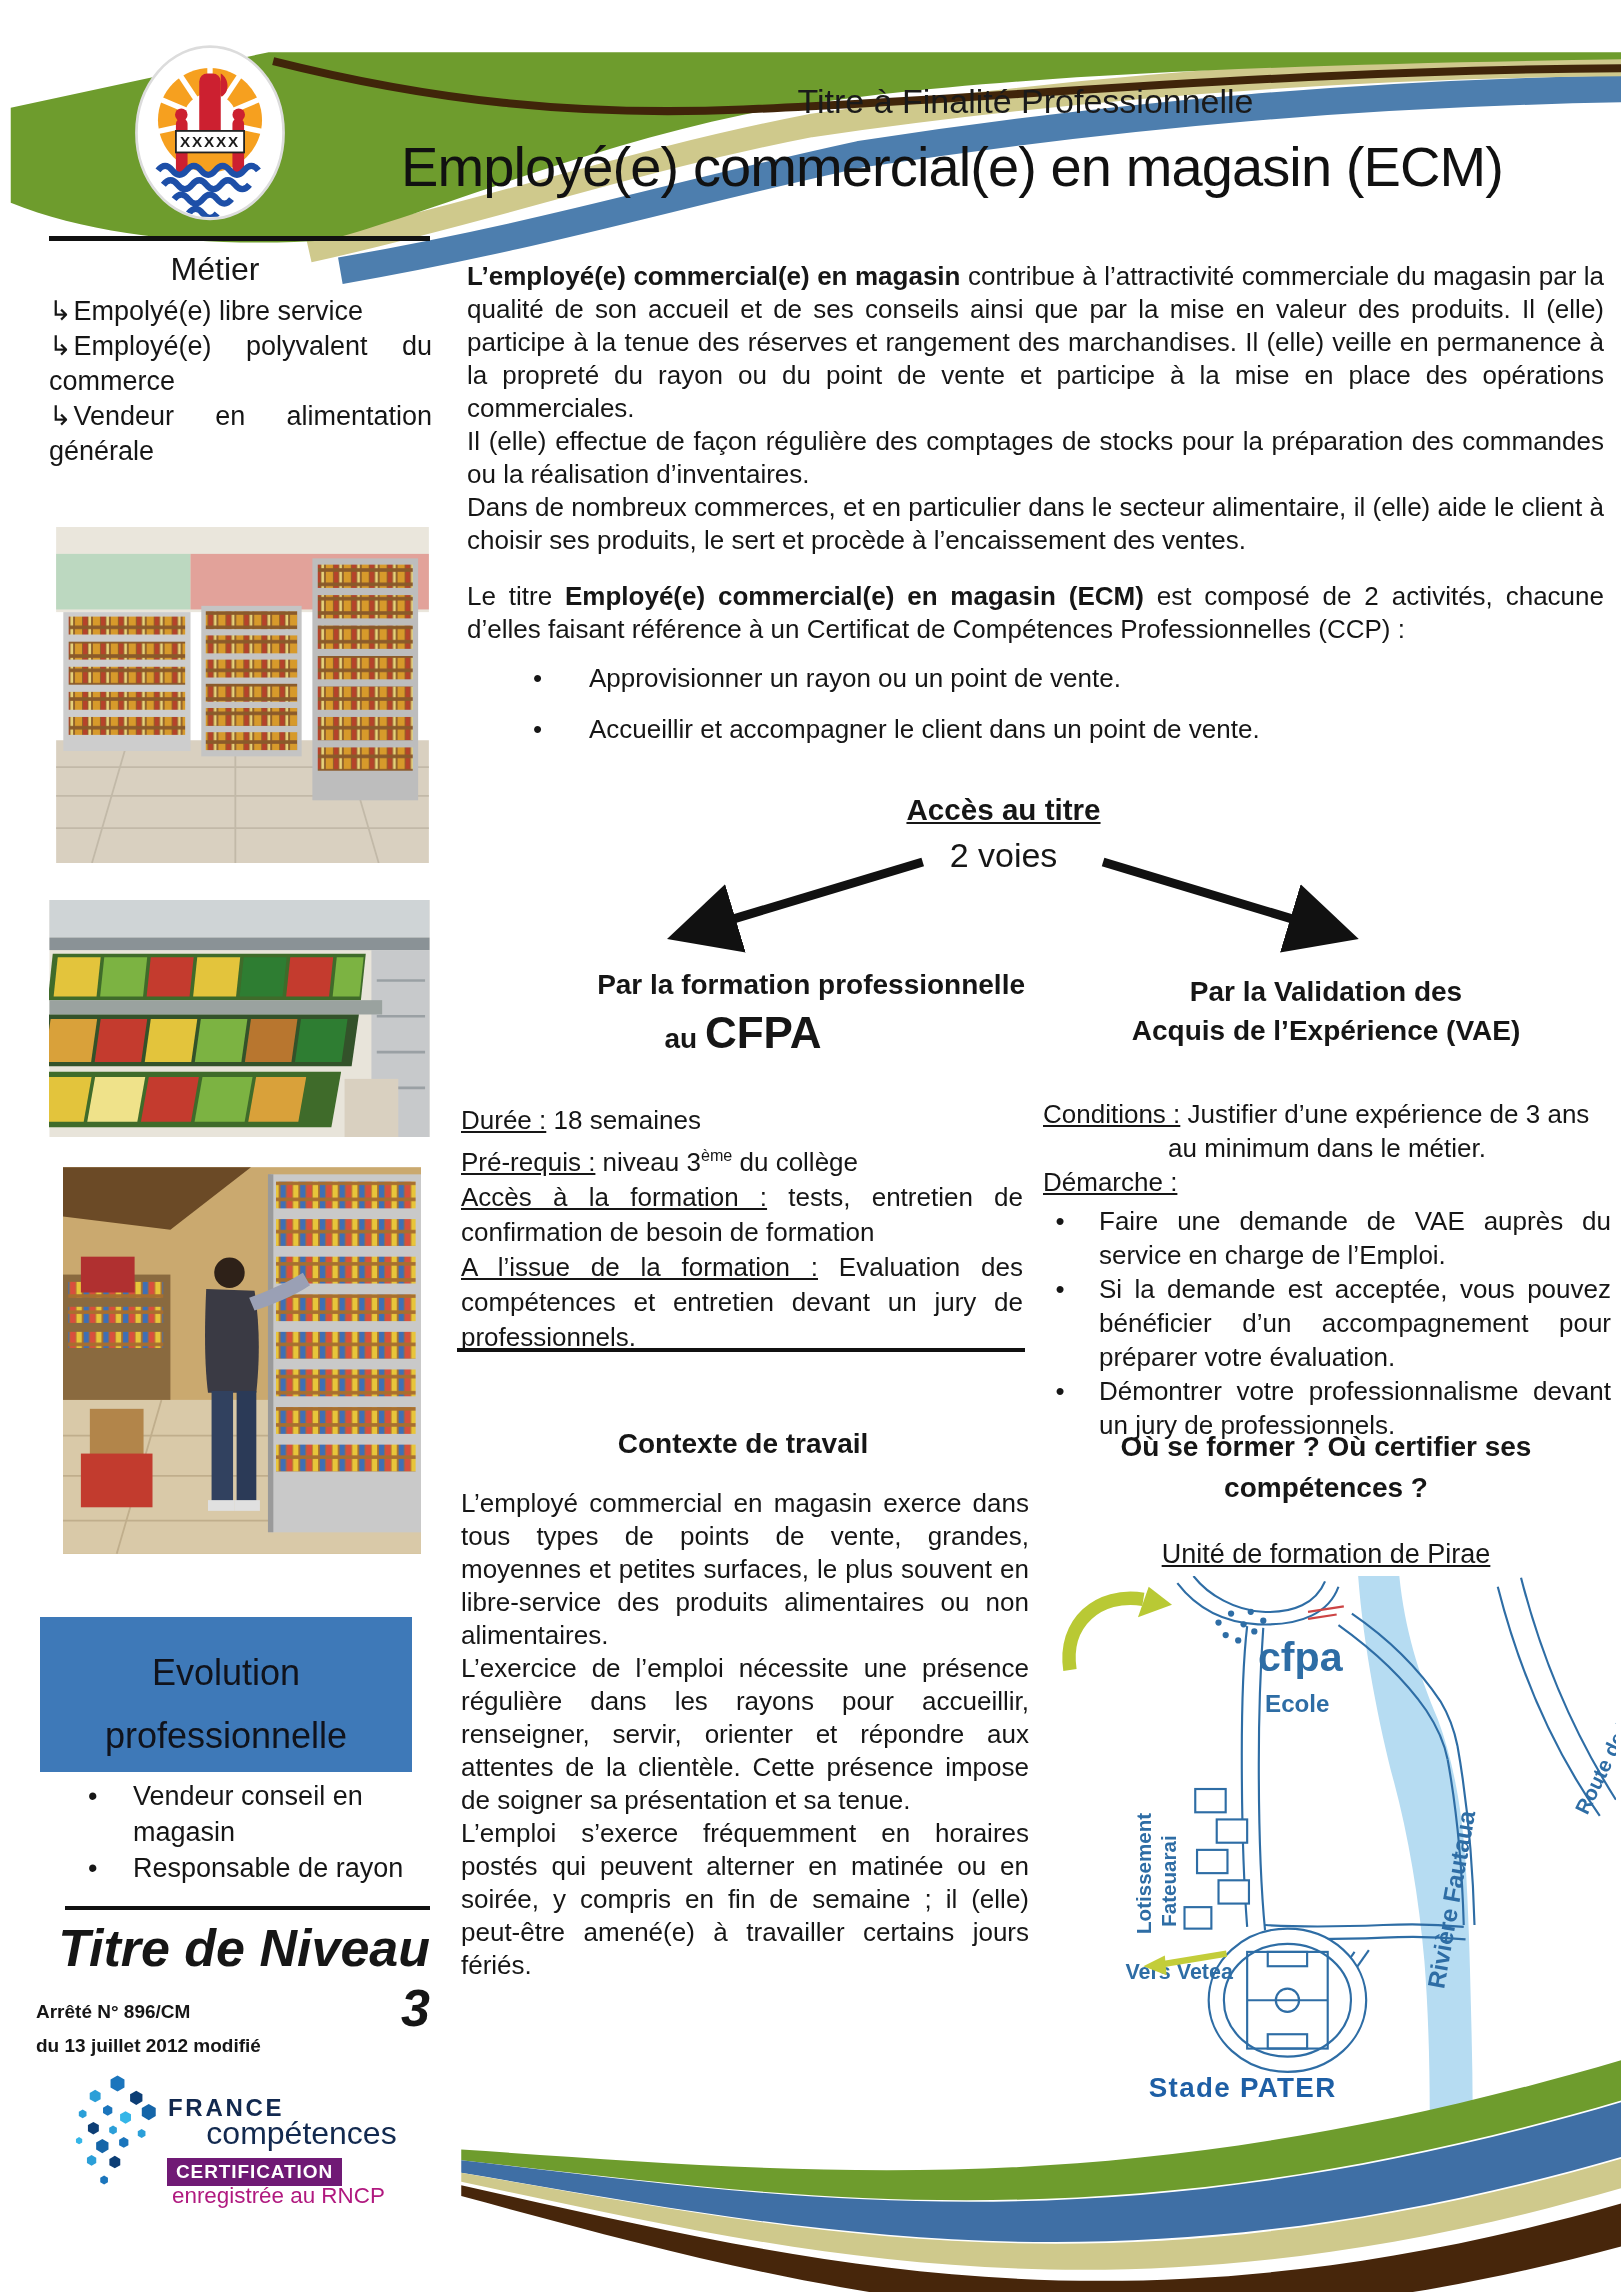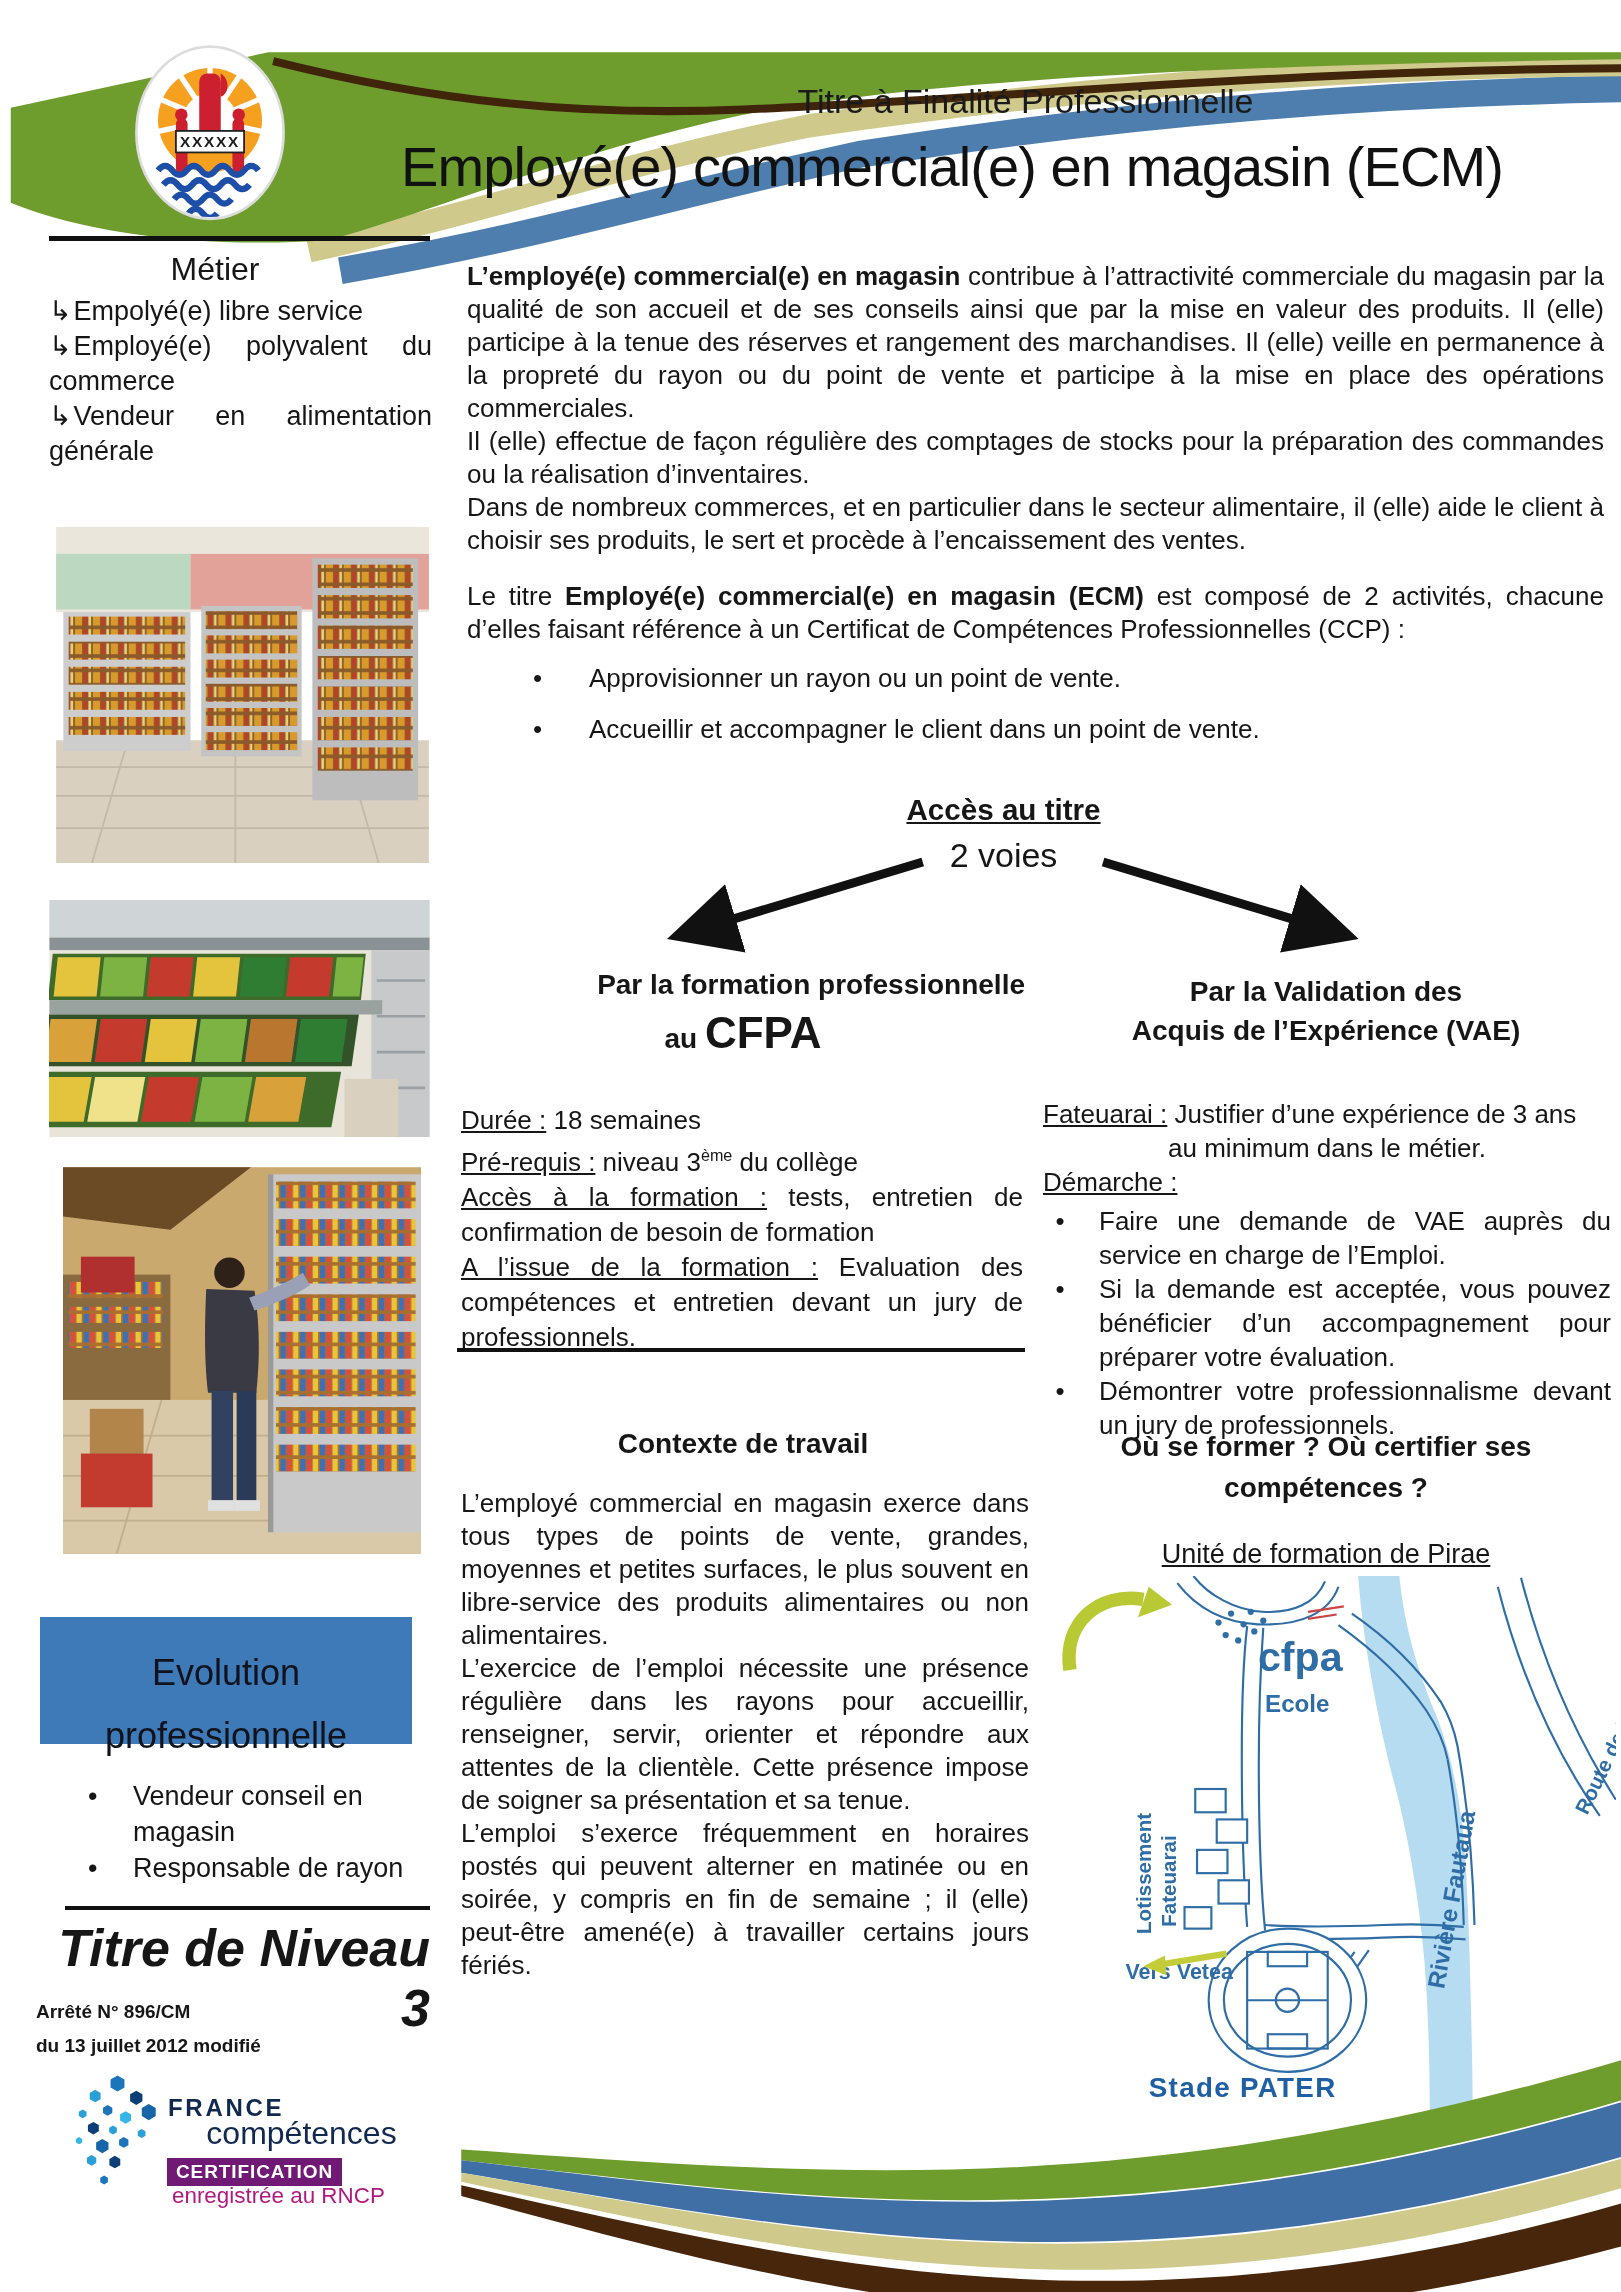--- a/index.html
+++ b/index.html
@@ -44,21 +44,21 @@
   .vsteps li::before{content:"•";position:absolute;left:12.5px;top:0;}
   
   .ctx-h{left:461px;top:1428px;width:564px;font-size:28px;font-weight:bold;text-align:center;}
   .ctx-body{left:461px;top:1487px;width:568px;font-size:26px;line-height:33px;}
   .ctx-body p{margin:0;text-align:justify;}
   
   .ouf-h{left:1043px;top:1426px;width:566px;font-size:28px;font-weight:bold;text-align:center;line-height:41px;}
   .ouf-s{left:1043px;top:1539px;width:566px;font-size:27px;text-align:center;}
   .ouf-s span{text-decoration:underline;}
   
-  .evo-box{left:40px;top:1617px;width:372px;height:127px;background:#3e79b8;}
+  .evo-box{left:40px;top:1617px;width:372px;height:155px;background:#3e79b8;}
   .evo-box div{padding-top:16px;font-size:36px;line-height:47px;text-align:center;color:#10131c;}
   .sb-bullets{left:54px;top:1778px;width:358px;font-size:27px;line-height:36px;}
   .sb-bullets div{position:relative;padding-left:79px;}
   .sb-bullets div::before{content:"•";position:absolute;left:34px;top:0;}
   .rule-sb{left:65px;top:1906px;width:365px;height:3.6px;background:#111;}
   .niveau{left:36px;top:1918px;width:394px;font-size:52px;font-weight:bold;font-style:italic;text-align:right;}
   .arrete{left:36px;top:1995px;width:394px;font-size:19px;font-weight:bold;text-align:left;line-height:34px;}
   
   .fc-france{left:168px;top:2094px;width:179px;font-size:24px;font-weight:bold;letter-spacing:2.7px;color:#12294f;}
   .fc-comp{left:167px;top:2115px;width:269px;font-size:32px;font-weight:normal;color:#12294f;text-align:center;}
@@ -304,21 +304,21 @@
     <p><span class="u">Accès à la formation :</span><span> tests, entretien de confirmation de besoin de formation</span></p>
     <p><span class="u">A l’issue de la formation :</span><span> Evaluation des compétences et entretien devant un jury de professionnels.</span></p>
   </div>
   <div class="abs rule-colL"></div>
 
   <div class="abs colR-h1">
     <div>Par la Validation des</div>
     <div>Acquis de l’Expérience (VAE)</div>
   </div>
   <div class="abs colR-body">
-    <p><span class="u">Fateuarai :</span><span> Justifier d’une expérience de 3 ans</span></p>
+    <p><span class="u">Conditions :</span><span> Justifier d’une expérience de 3 ans</span></p>
     <p class="cond2">au minimum dans le métier.</p>
     <p><span class="u">Démarche :</span></p>
     <ul class="vsteps">
       <li>Faire une demande de VAE auprès du service en charge de l’Emploi.</li>
       <li>Si la demande est acceptée, vous pouvez bénéficier d’un accompagnement pour préparer votre évaluation.</li>
       <li>Démontrer votre professionnalisme devant un jury de professionnels.</li>
     </ul>
   </div>
 
   <div class="abs ctx-h">Contexte de travail</div>

